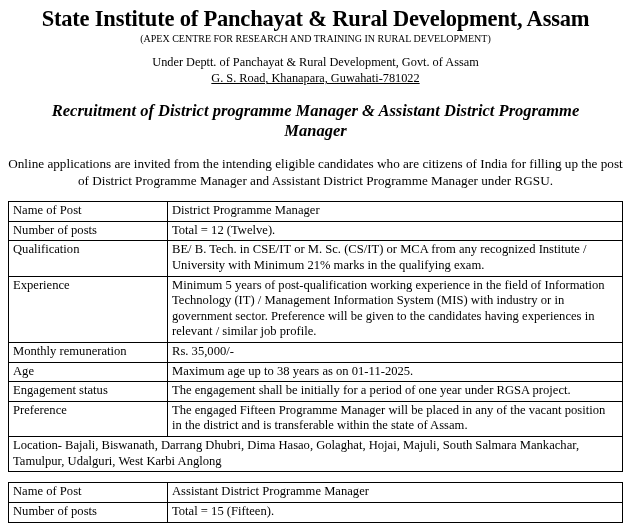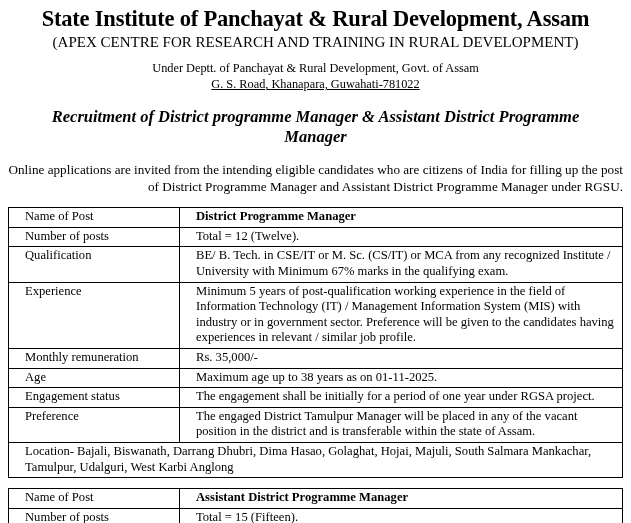--- a/index.html
+++ b/index.html
@@ -25,21 +25,21 @@
     text-align: center;
     font-family: "Liberation Serif", serif;
     font-weight: bold;
     font-size: 22.5px;
     letter-spacing: -0.2px;
     line-height: 1.15;
     margin: 2px 0 1px 0;
   }
   .org-sub1 {
     text-align: center;
-    font-size: 15px;
+    font-size: 10px;
     line-height: 1.2;
     margin: 1px 0 0 0;
   }
   .org-sub2 {
     text-align: center;
     font-size: 12.3px;
     line-height: 1.25;
     margin: 10px 0 0 0;
   }
   .org-sub3 {
@@ -54,40 +54,40 @@
     font-weight: bold;
     font-size: 16.5px;
     line-height: 1.25;
     margin: 14px 34px 0 34px;
     font-style: italic;
   }
   .intro {
     font-size: 13.2px;
     line-height: 1.3;
     margin: 13px 0 0 0;
-    text-align: right;
+    text-align: center;
   }
   table.post-table {
     border-collapse: collapse;
     width: 100%;
     margin-top: 12px;
     table-layout: fixed;
   }
   table.post-table td {
     border: 1px solid #000000;
-    padding: 1px 4px 2px 16px;
+    padding: 1px 4px 2px 4px;
     font-size: 12.6px;
     line-height: 1.24;
     vertical-align: top;
   }
   td.label-col {
     width: 150px;
   }
   td.bold-val {
-    font-weight: bold;
+    font-weight: normal;
   }
   td.full-row {
     padding-top: 1px;
     margin-left: 32px;
   }
   .spacer-10 { height: 10px; }
 </style>
 </head>
 <body>
 
@@ -107,41 +107,41 @@
       <tr>
         <td class="label-col">Name of Post</td>
         <td class="bold-val">District Programme Manager</td>
       </tr>
       <tr>
         <td class="label-col">Number of posts</td>
         <td>Total = 12 (Twelve).</td>
       </tr>
       <tr>
         <td class="label-col">Qualification</td>
-        <td>BE/ B. Tech. in CSE/IT or M. Sc. (CS/IT) or MCA from any recognized Institute / University with Minimum 67% marks in the qualifying exam.</td>
+        <td>BE/ B. Tech. in CSE/IT or M. Sc. (CS/IT) or MCA from any recognized Institute / University with Minimum 21% marks in the qualifying exam.</td>
       </tr>
       <tr>
         <td class="label-col">Experience</td>
         <td>Minimum 5 years of post-qualification working experience in the field of Information Technology (IT) / Management Information System (MIS) with industry or in government sector. Preference will be given to the candidates having experiences in relevant / similar job profile.</td>
       </tr>
       <tr>
         <td class="label-col">Monthly remuneration</td>
         <td>Rs. 35,000/-</td>
       </tr>
       <tr>
         <td class="label-col">Age</td>
         <td>Maximum age up to 38 years as on 01-11-2025.</td>
       </tr>
       <tr>
         <td class="label-col">Engagement status</td>
         <td>The engagement shall be initially for a period of one year under RGSA project.</td>
       </tr>
       <tr>
         <td class="label-col">Preference</td>
-        <td>The engaged District Tamulpur Manager will be placed in any of the vacant position in the district and is transferable within the state of Assam.</td>
+        <td>The engaged Fifteen Programme Manager will be placed in any of the vacant position in the district and is transferable within the state of Assam.</td>
       </tr>
       <tr>
         <td class="full-row" colspan="2">Location- Bajali, Biswanath, Darrang Dhubri, Dima Hasao, Golaghat, Hojai, Majuli, South Salmara Mankachar, Tamulpur, Udalguri, West Karbi Anglong</td>
       </tr>
     </tbody>
   </table>
 
   <div class="spacer-10"></div>
 
   <table class="post-table" style="margin-top:0;">

